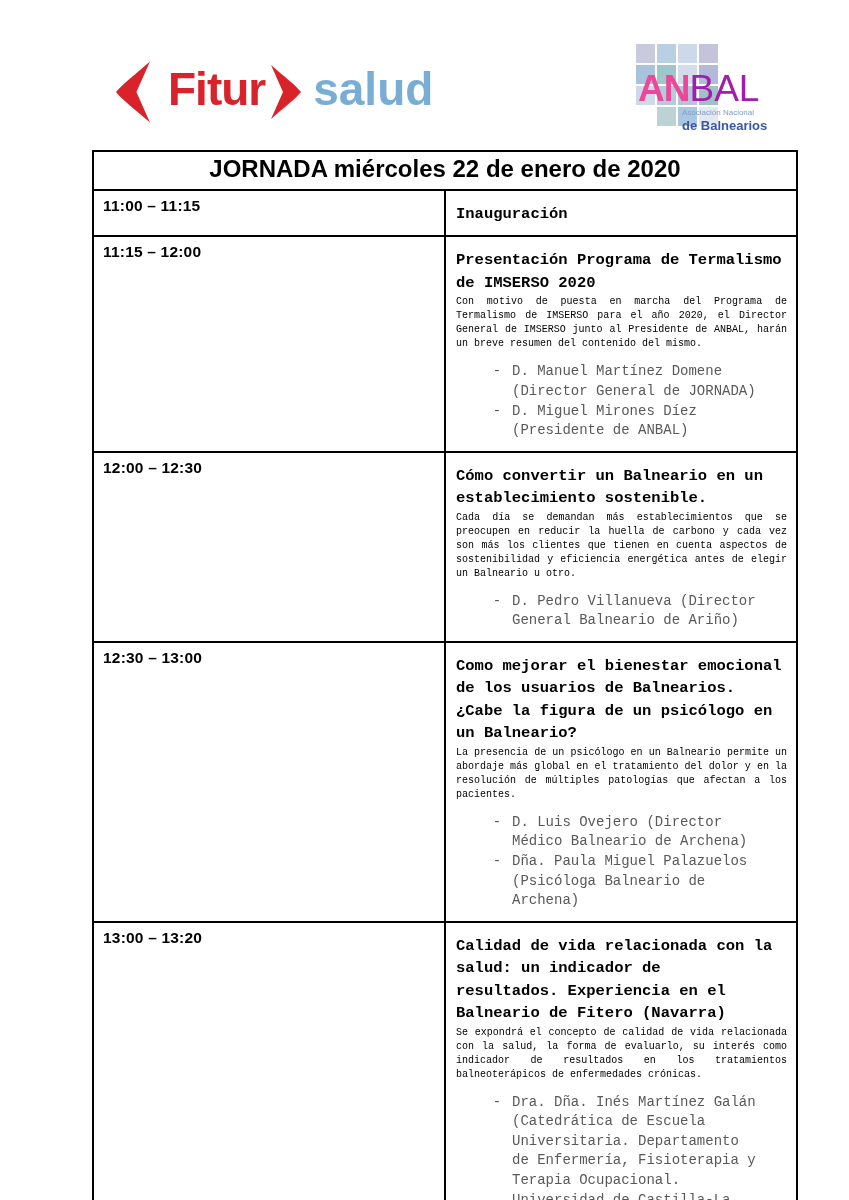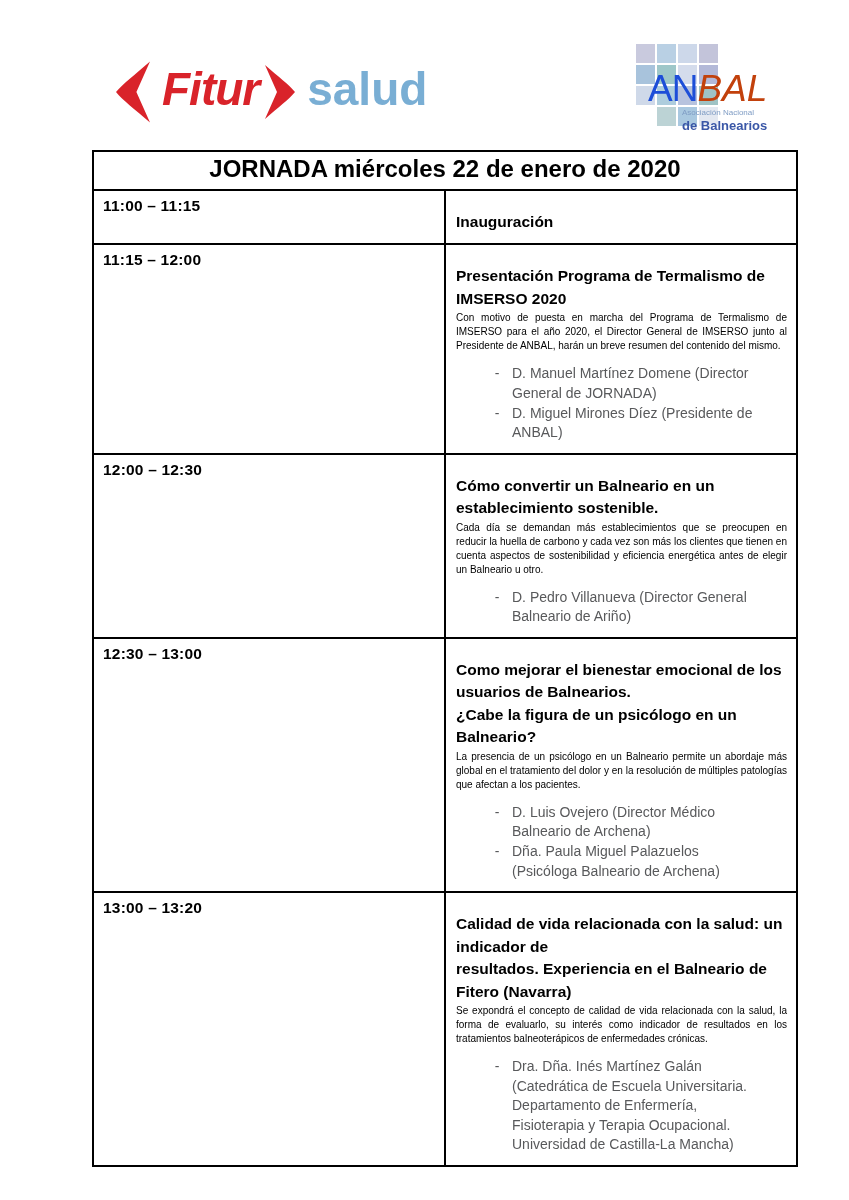--- a/index.html
+++ b/index.html
@@ -14,36 +14,35 @@
   
   .header {
     display:flex; justify-content:space-between; align-items:center;
     padding:34px 66px 0 116px; height:150px;
   }
   .fitur-logo { display:flex; align-items:center; }
   .chev { width:34px; height:76px; flex:0 0 auto; }
   .chev.right { width:30px; height:70px; margin-left:4px; }
   .fitur-word {
     color:#d9232a; font-weight:bold; font-size:46px; letter-spacing:-1px;
-    margin:0 2px 6px 12px;
-    font-style:italic;
+    margin:0 2px 6px 18px;
   }
   .salud-word {
     color:#79aed4; font-weight:bold; font-size:46px; letter-spacing:0px;
     margin:0 0 6px 12px;
   }
   .anbal { position:relative; width:165px; height:96px; }
   .anbal-grid {
     position:absolute; left:18px; top:0;
     display:grid; grid-template-columns:repeat(4,19px); grid-auto-rows:19px; gap:2px;
   }
   .anbal-sq { width:19px; height:19px; }
   .anbal-text { position:absolute; left:20px; top:24px; white-space:nowrap; }
-  .anbal-an { color:#1d4ed8; font-weight:normal; font-size:37px; letter-spacing:-1px;margin-left:10px; }
-  .anbal-bal { color:#c2410c; font-weight:400; font-size:37px; letter-spacing:0px;font-style:italic; }
+  .anbal-an { color:#ec4899; font-weight:bold; font-size:37px; letter-spacing:-1px; }
+  .anbal-bal { color:#a21caf; font-weight:400; font-size:37px; letter-spacing:0px; }
   .anbal-sub {
     position:absolute; left:64px; top:64px; line-height:1.25;
     font-size:8px; color:#7f9cc4; white-space:nowrap;
   }
   .anbal-sub .l2 { font-weight:bold; color:#3a57a7; font-size:13px; }
   .anbal-sub span { display:block; }
 
   
   table.schedule {
     border-collapse:collapse; table-layout:fixed;
@@ -53,21 +52,21 @@
   .schedule th, .schedule td { border:2px solid #000; }
   th.main-title {
     font-size:24px; font-weight:bold; text-align:center;
     padding:3px 0 6px 0; letter-spacing:0px; color:#000;
   }
   td.time {
     width:137px; vertical-align:top; text-align:left;
     padding:6px 2px 8px 9px;
     font-weight:bold; font-size:15.5px; letter-spacing:0.2px; white-space:nowrap;
   }
-  td.content { vertical-align:top; padding:20px 9px 10px 10px; }
+  td.content { vertical-align:top; padding:12px 9px 10px 10px;font-family:Liberation Mono, monospace; }
   .stitle { font-weight:bold; font-size:15.5px; line-height:1.45; color:#000; }
   .tline { display:block; }
   .desc {
     color:#000000; font-size:10px; line-height:1.4;
     text-align:justify; margin-top:1px;
   }
   ul.speakers { list-style:none; margin-top:11px; }
   li.speaker { display:flex; color:#58595b; font-size:14px; line-height:1.4; }
   .dash { flex:0 0 30px; margin-left:26px; text-align:center; }
   .sptext { flex:1; padding-right:26px; }

